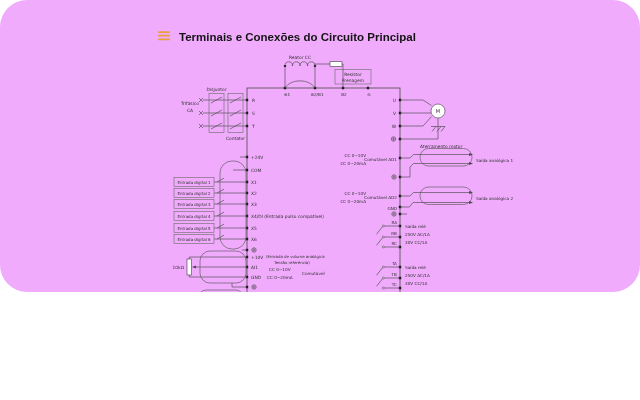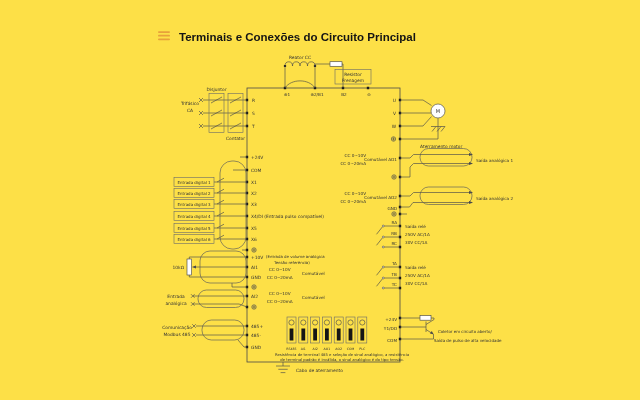--- a/index.html
+++ b/index.html
@@ -1,17 +1,17 @@
 <!DOCTYPE html>
 <html><head>
 <meta charset="utf-8">
 <style>
   html,body{margin:0;padding:0;background:#fff;}
-  .page{position:relative;width:640px;height:400px;background:#fde047;overflow:hidden;
-        font-family:"DejaVu Sans",sans-serif;}
+  .page{position:relative;width:640px;height:292px;background:#f0abfc;overflow:hidden;
+        font-family:"DejaVu Sans",sans-serif;border-radius:27px;}
   svg{position:absolute;left:0;top:0;}
   svg text{fill:#333;font-family:"DejaVu Sans",sans-serif;}
   .t44{font-size:4.4px;} .t40{font-size:4px;} .t42{font-size:4.2px;}
   .t39{font-size:3.9px;} .t38{font-size:3.8px;} .t32{font-size:3.2px;} .t50{font-size:5px;}
   .title{font-size:11.5px;font-weight:bold;fill:#141414;font-family:"Liberation Sans","DejaVu Sans",sans-serif;}
   .wire{stroke:#4a4a4a;stroke-width:0.65;fill:none;}
   .wire2{stroke:#4a4a4a;stroke-width:0.8;fill:none;}
   .boxline{stroke:#6a6a6a;stroke-width:0.6;fill:none;}
   .dots{fill:#1a1a1a;stroke:none;}
   .cap{stroke:#5a5a5a;stroke-width:0.65;fill:none;}

